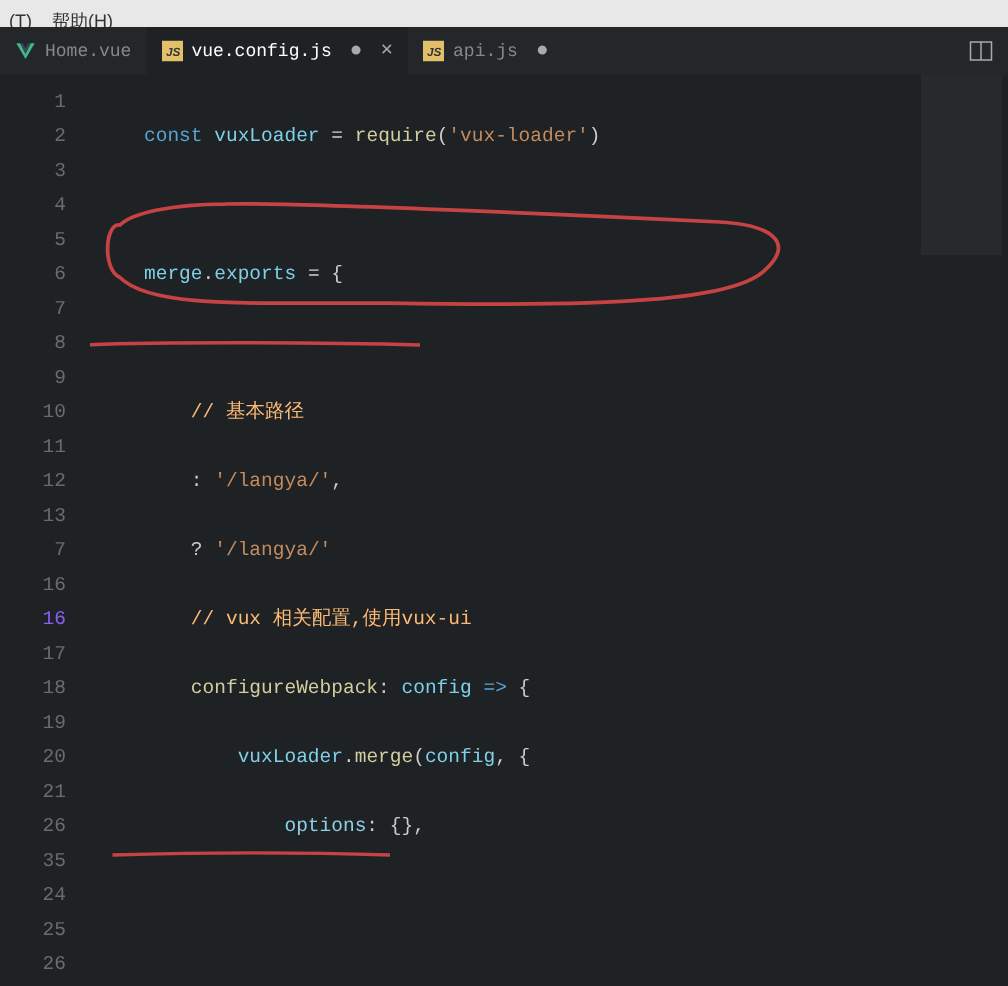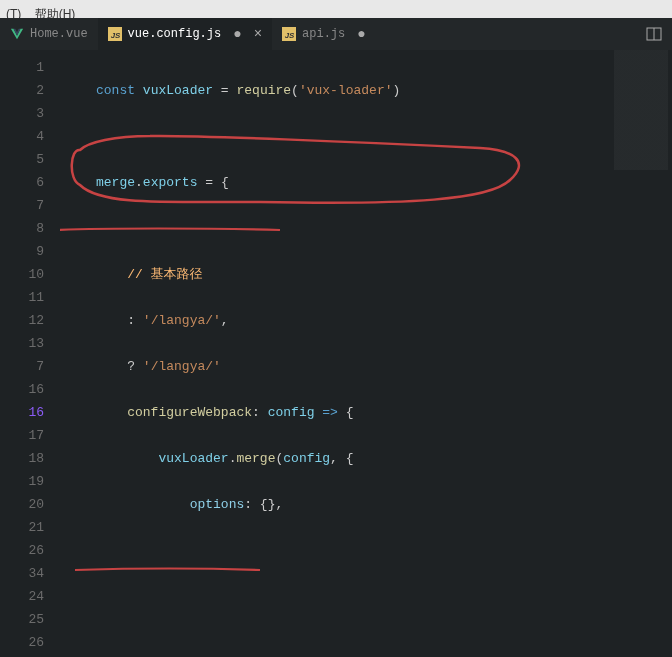--- a/index.html
+++ b/index.html
@@ -161,34 +161,35 @@
     <div>13</div>
     <div>7</div>
     <div>16</div>
     <div class="current">16</div>
     <div>17</div>
     <div>18</div>
     <div>19</div>
     <div>20</div>
     <div>21</div>
     <div>26</div>
-    <div>34</div>
+    <div>35</div>
     <div>24</div>
     <div>25</div>
     <div>26</div>
   </div>
 
   <div class="code">
 <div class="line"><span class="t-kw">const</span> <span class="t-var">vuxLoader</span> <span class="t-op">=</span> <span class="t-fn">require</span><span class="t-punc">(</span><span class="t-str">'vux-loader'</span><span class="t-punc">)</span></div>
 <div class="line"></div>
 <div class="line"><span class="t-var">merge</span><span class="t-punc">.</span><span class="t-var">exports</span> <span class="t-op">=</span> <span class="t-punc">{</span></div>
 <div class="line"></div>
 <div class="line">    <span class="t-cmt">// 基本路径</span></div>
 <div class="line">    <span class="t-op">:</span> <span class="t-str">'/langya/'</span><span class="t-punc">,</span></div>
 <div class="line">    <span class="t-op">?</span> <span class="t-str">'/langya/'</span></div>
+<div class="line">    <span class="t-cmt">// vux 相关配置,使用vux-ui</span></div>
 <div class="line">    <span class="t-id">configureWebpack</span><span class="t-punc">:</span> <span class="t-var">config</span> <span class="t-kw">=&gt;</span> <span class="t-punc">{</span></div>
 <div class="line">        <span class="t-var">vuxLoader</span><span class="t-punc">.</span><span class="t-fn">merge</span><span class="t-punc">(</span><span class="t-var">config</span><span class="t-punc">, {</span></div>
 <div class="line">            <span class="t-prop">options</span><span class="t-punc">: {},</span></div>
 
 
 
 
 
 
 

